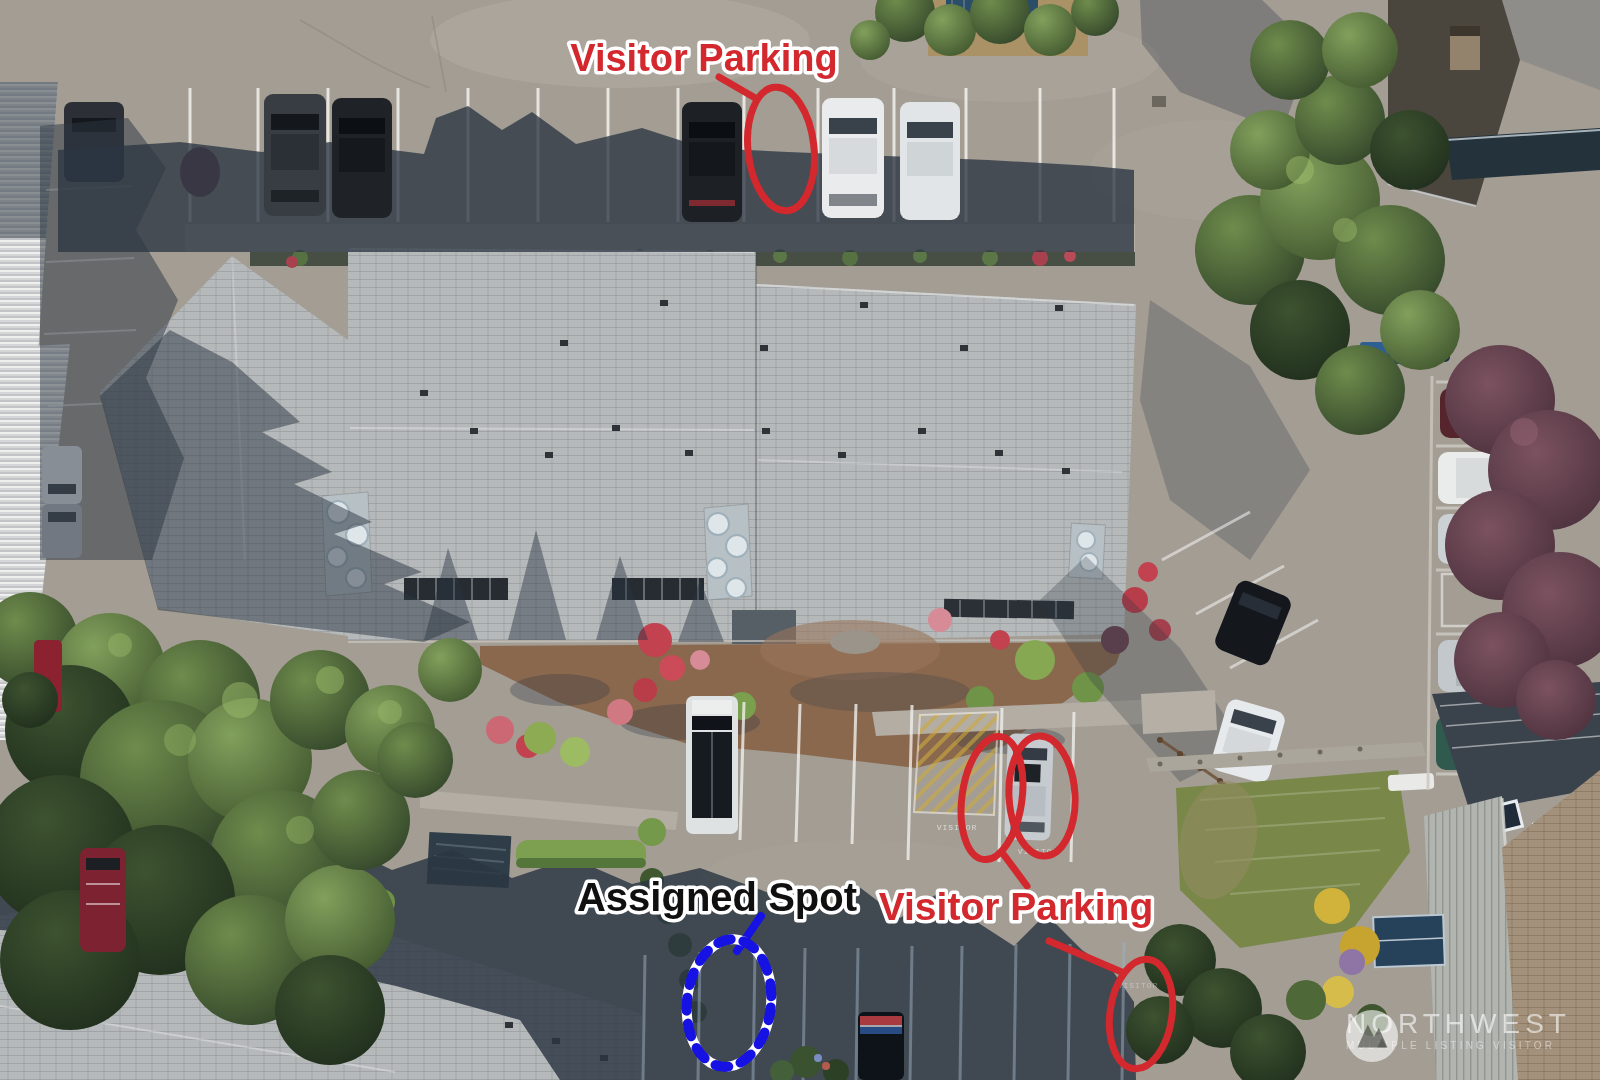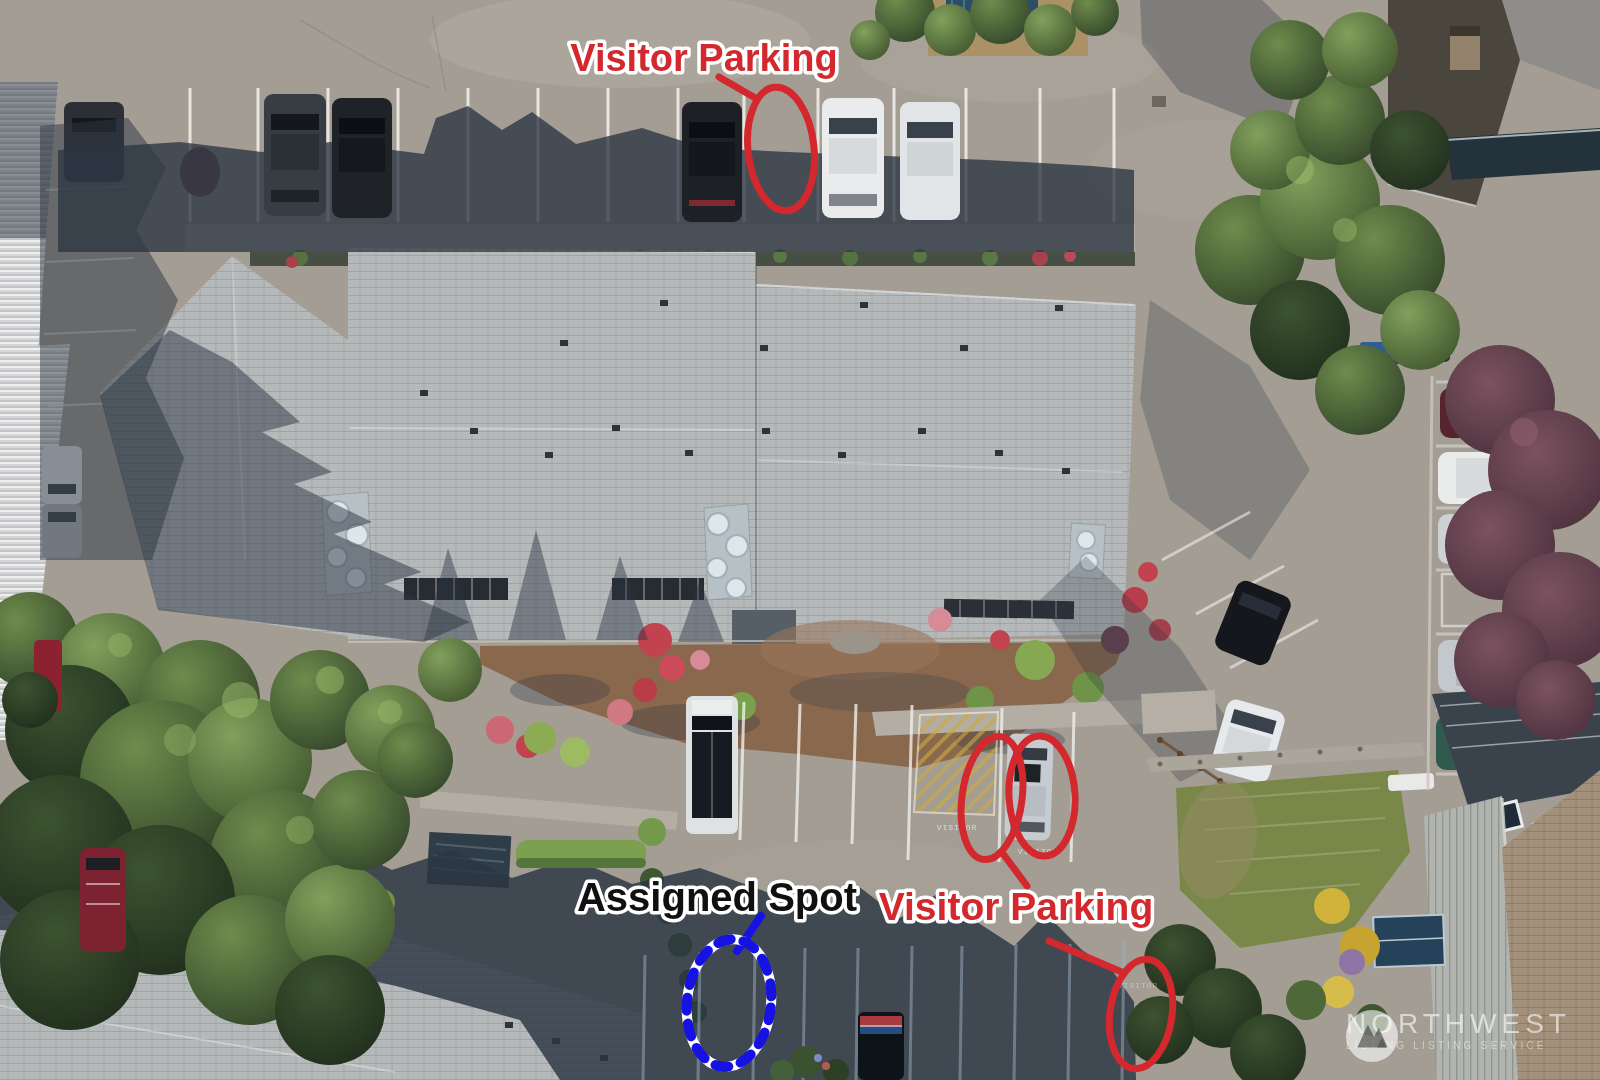--- a/index.html
+++ b/index.html
@@ -600,16 +600,16 @@
 </svg>
 
   <div class="watermark">
     <svg class="wm-logo" viewBox="0 0 50 50">
       <circle cx="25" cy="25" r="25" fill="rgba(255,255,255,.6)"></circle>
       <path d="M11 36 L21 14 L27 26 L31.5 17 L40 36 Z" fill="rgba(58,60,55,.6)"></path>
       <path d="M30 36 l4.5 -9 l4.5 9 Z" fill="rgba(58,60,55,.45)"></path>
     </svg>
     <div class="wm-text">
       <div class="wm-brand">NORTHWEST</div>
-      <div class="wm-tag">LISTING LISTING SERVICE</div>
+      <div class="wm-tag">MULTIPLE LISTING VISITOR</div>
     </div>
   </div>
 </div>
 
 </body></html>

